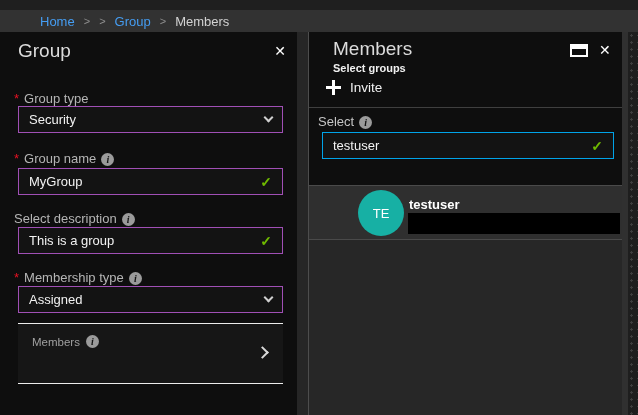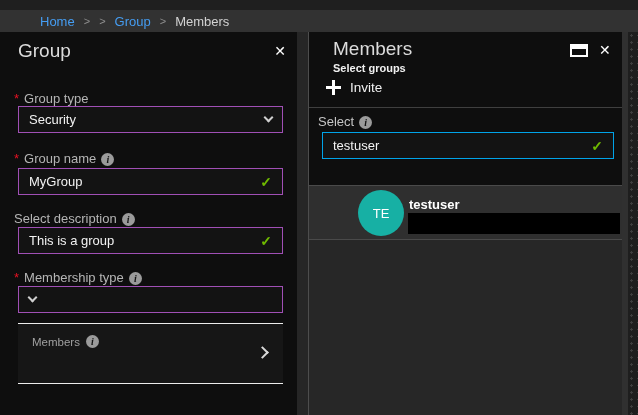--- a/index.html
+++ b/index.html
@@ -140,20 +140,21 @@
       <input value="This is a group" style="">
       <span class="check">✓</span>
     </div>
 
     <div class="abs label-row" style="top:239px;">
       <span class="req">*</span>
       <span>Membership type</span>
       <span class="info-icon">i</span>
     </div>
     <div class="abs box box-purple" style="top:254px;">
+      <span class="dd-value">Assigned</span>
       <span class="chev-down"></span>
     </div>
 
     <div class="abs tile">
       <div class="tile-label-row">
         <span>Members</span>
         <span class="info-icon">i</span>
       </div>
       <span class="chev-right"></span>
     </div>

